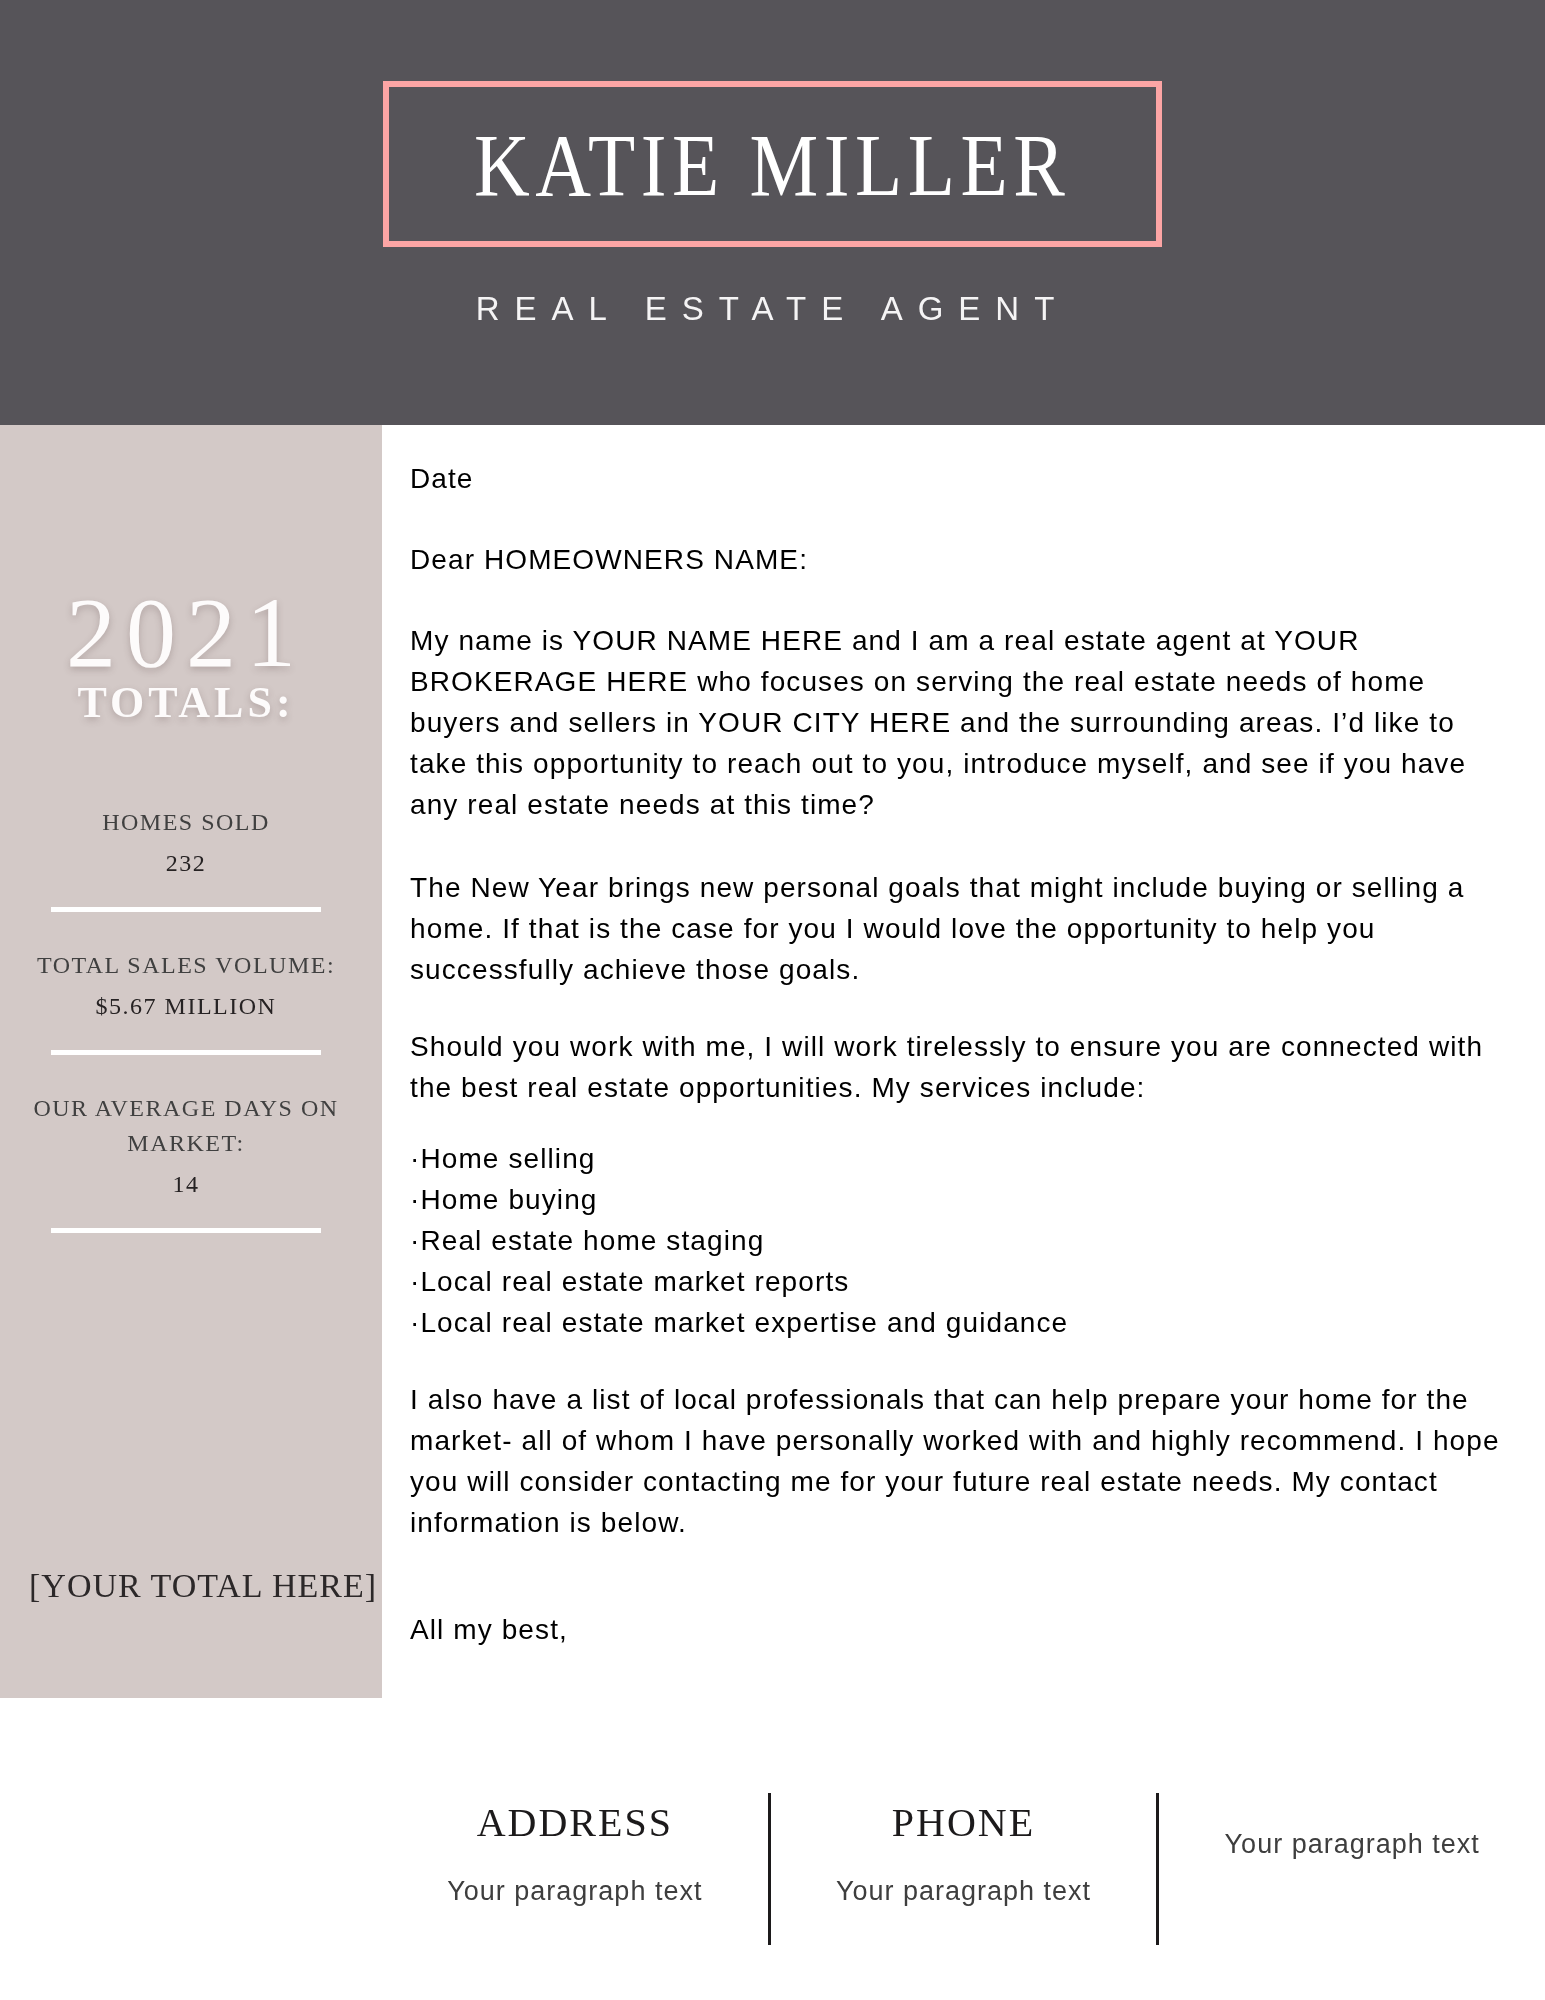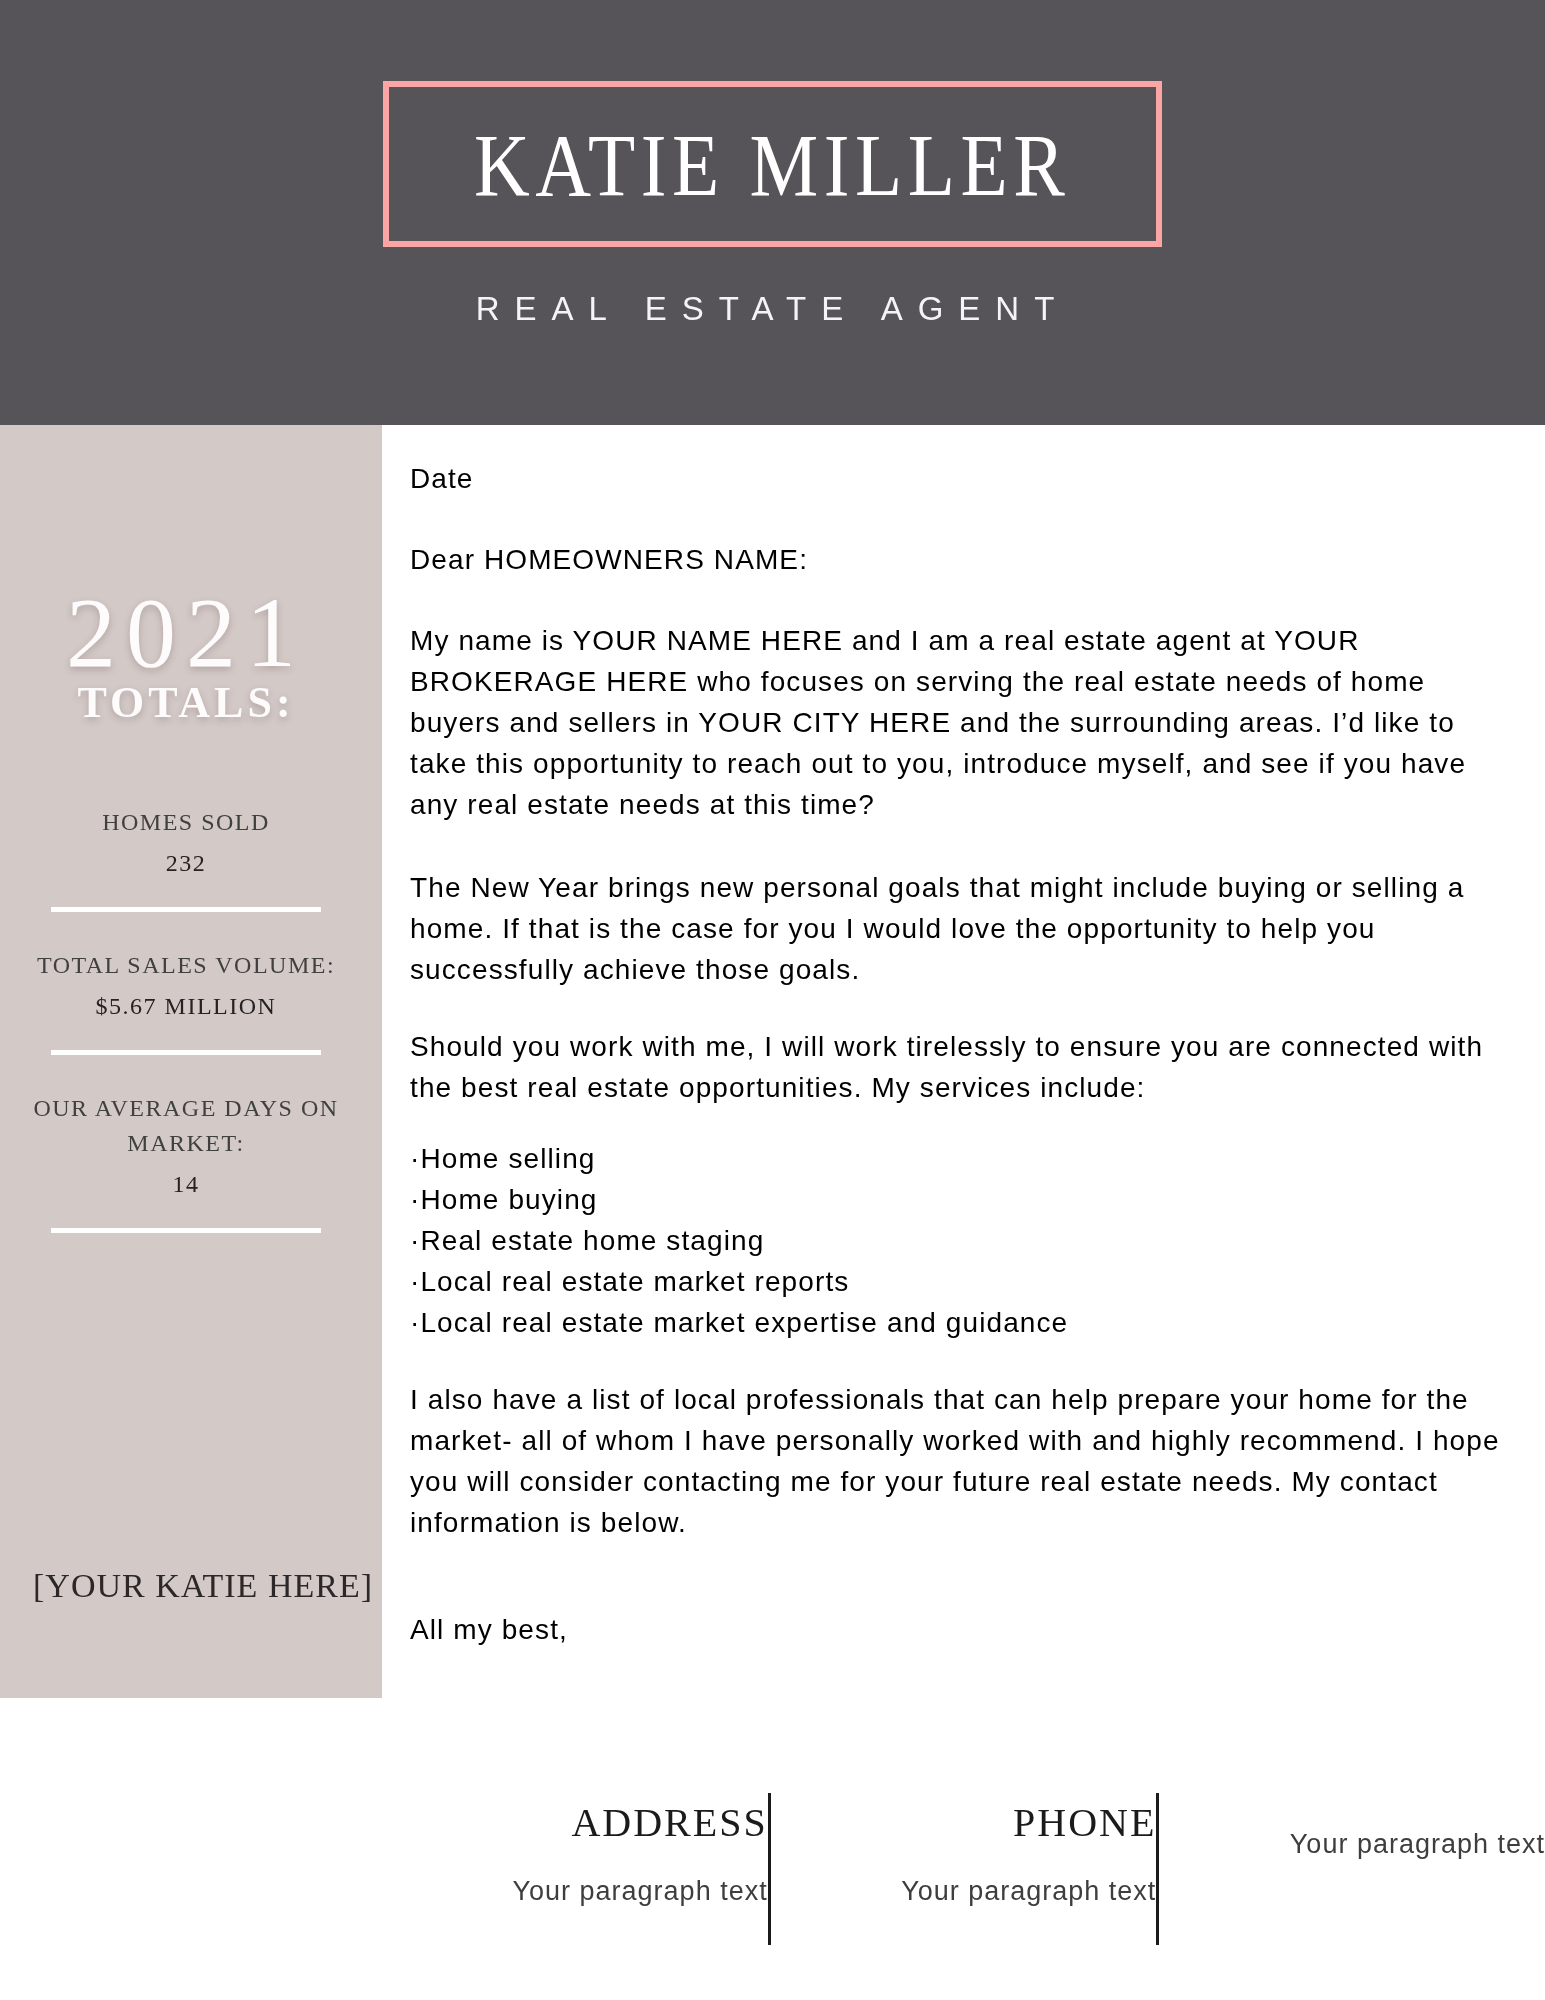--- a/index.html
+++ b/index.html
@@ -127,21 +127,21 @@
 
   
   .contacts {
     position:absolute; top:1793px; left:382px;
     width:1163px;
     display:flex;
   }
   .contact-col {
     flex:1 1 0;
     min-height:152px;
-    text-align:right;
+    text-align:center;
     padding-top:6px;
   }
   .contact-col + .contact-col { border-left:3px solid #1c1a1b; }
   .contact-heading {
     font-family:"Liberation Serif","DejaVu Serif",serif;
     font-weight:normal;
     font-size:40px;
     letter-spacing:2px;
     color:#1c1a1b;
   }
@@ -182,21 +182,21 @@
       </div>
       <div class="sidebar-divider"></div>
 
       <div class="stat-block stat-next">
         <div class="stat-label">OUR AVERAGE DAYS ON MARKET:</div>
         <div class="stat-value">14</div>
       </div>
       <div class="sidebar-divider"></div>
 
     </div>
-    <div class="logo-placeholder">[YOUR KATIE HERE]</div>
+    <div class="logo-placeholder">[YOUR TOTAL HERE]</div>
   </div>
 
   <div class="letter">
     <div class="date-line">Date</div>
     <div class="salutation">Dear HOMEOWNERS NAME:</div>
 
     <p class="para-1">My name is YOUR NAME HERE and I am a real estate agent at YOUR BROKERAGE HERE who focuses on serving the real estate needs of home buyers and sellers in YOUR CITY HERE and the surrounding areas. I’d like to take this opportunity to reach out to you, introduce myself, and see if you have any real estate needs at this time?</p>
     <p class="para-2">The New Year brings new personal goals that might include buying or selling a home. If that is the case for you I would love the opportunity to help you successfully achieve those goals.</p>
     <p class="para-3">Should you work with me, I will work tirelessly to ensure you are connected with the best real estate opportunities. My services include:</p>
 

